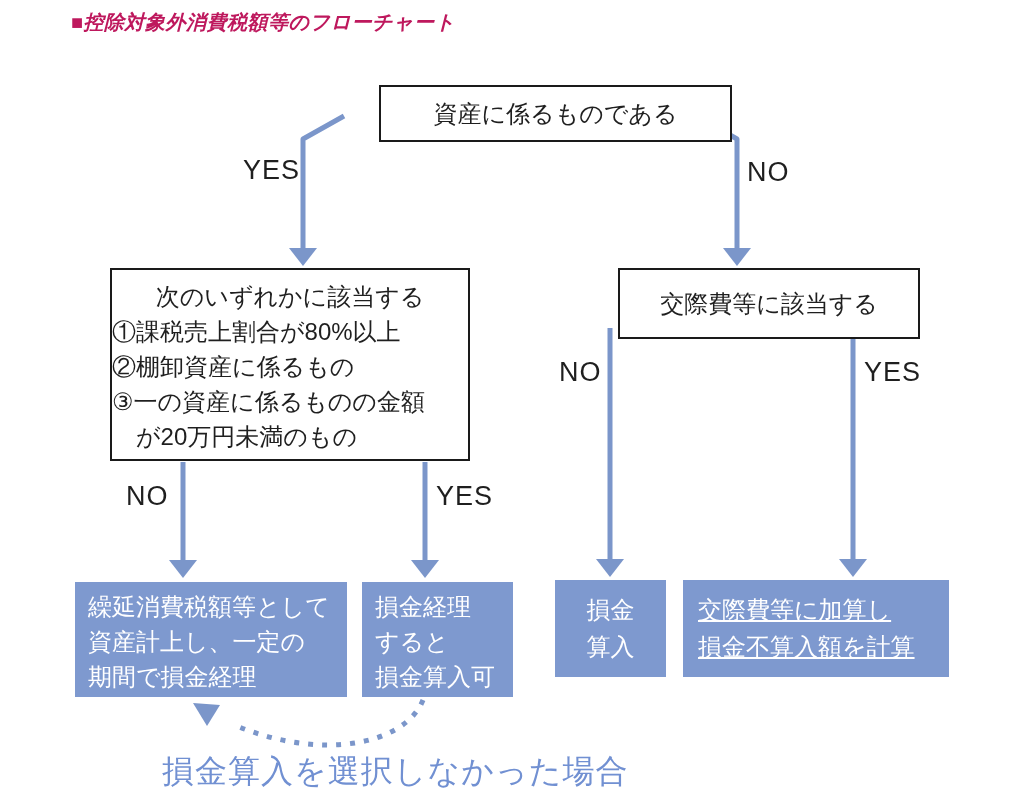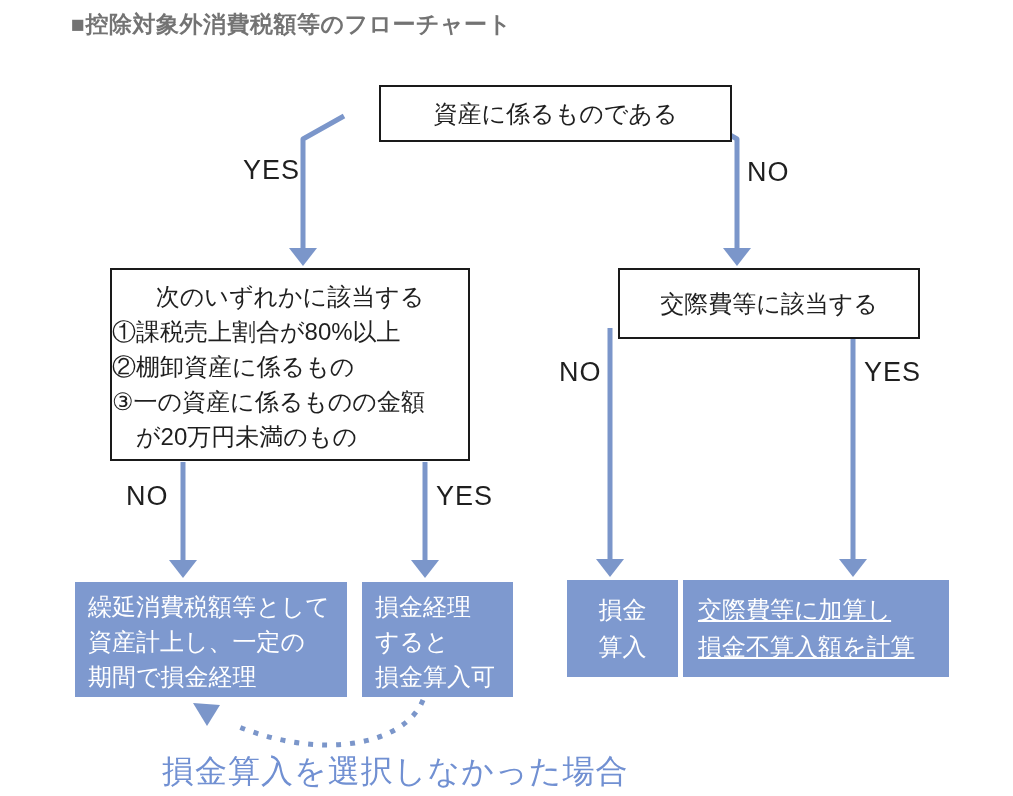--- a/index.html
+++ b/index.html
@@ -5,22 +5,22 @@
   html,body{margin:0;padding:0;background:#ffffff;}
   .stage{
     position:relative;
     width:1013px;height:796px;
     background:#ffffff;
     font-family:"Liberation Sans", sans-serif;
     overflow:hidden;
   }
   .title{
     position:absolute;left:71px;top:9px;
-    font-size:23px;font-weight:bold;color:#737373;
-    letter-spacing:0.5px;white-space:nowrap;
+    font-size:20px;font-weight:bold;color:#be185d;
+    letter-spacing:0.5px;white-space:nowrap;font-style:italic;
   }
   svg.edges{position:absolute;left:0;top:0;}
   .edge{stroke:var(--arrow);stroke-width:5;fill:none;stroke-linejoin:round;}
   .edge-dotted{stroke:var(--arrow);stroke-width:5;fill:none;stroke-dasharray:5 9;}
   .head{fill:var(--arrow);stroke:none;}
   .node{
     position:absolute;box-sizing:border-box;
     font-size:24px;color:#1f1f1f;
   }
   .node.outlined{background:#ffffff;border:2px solid #1a1a1a;}
@@ -91,21 +91,21 @@
   </div>
 
   <div class="node filled blue-lines-a pre" style="left:75px;top:582px;width:272px;height:115px;">繰延消費税額等として
 資産計上し、一定の
 期間で損金経理</div>
 
   <div class="node filled blue-lines-b pre" style="left:362px;top:582px;width:151px;height:115px;">損金経理
 すると
 損金算入可</div>
 
-  <div class="node filled blue-lines-c pre" style="left:567px;top:580px;width:111px;height:97px;">損金
+  <div class="node filled blue-lines-c pre" style="left:555px;top:580px;width:111px;height:97px;">損金
 算入</div>
 
   <div class="node filled blue-lines-d pre" style="left:683px;top:580px;width:266px;height:97px;">交際費等に加算し
 損金不算入額を計算</div>
 
   <div class="edge-label" style="left:243px;top:155px;">YES</div>
   <div class="edge-label" style="left:747px;top:157px;">NO</div>
   <div class="edge-label" style="left:126px;top:481px;">NO</div>
   <div class="edge-label" style="left:436px;top:481px;">YES</div>
   <div class="edge-label" style="left:559px;top:357px;">NO</div>

